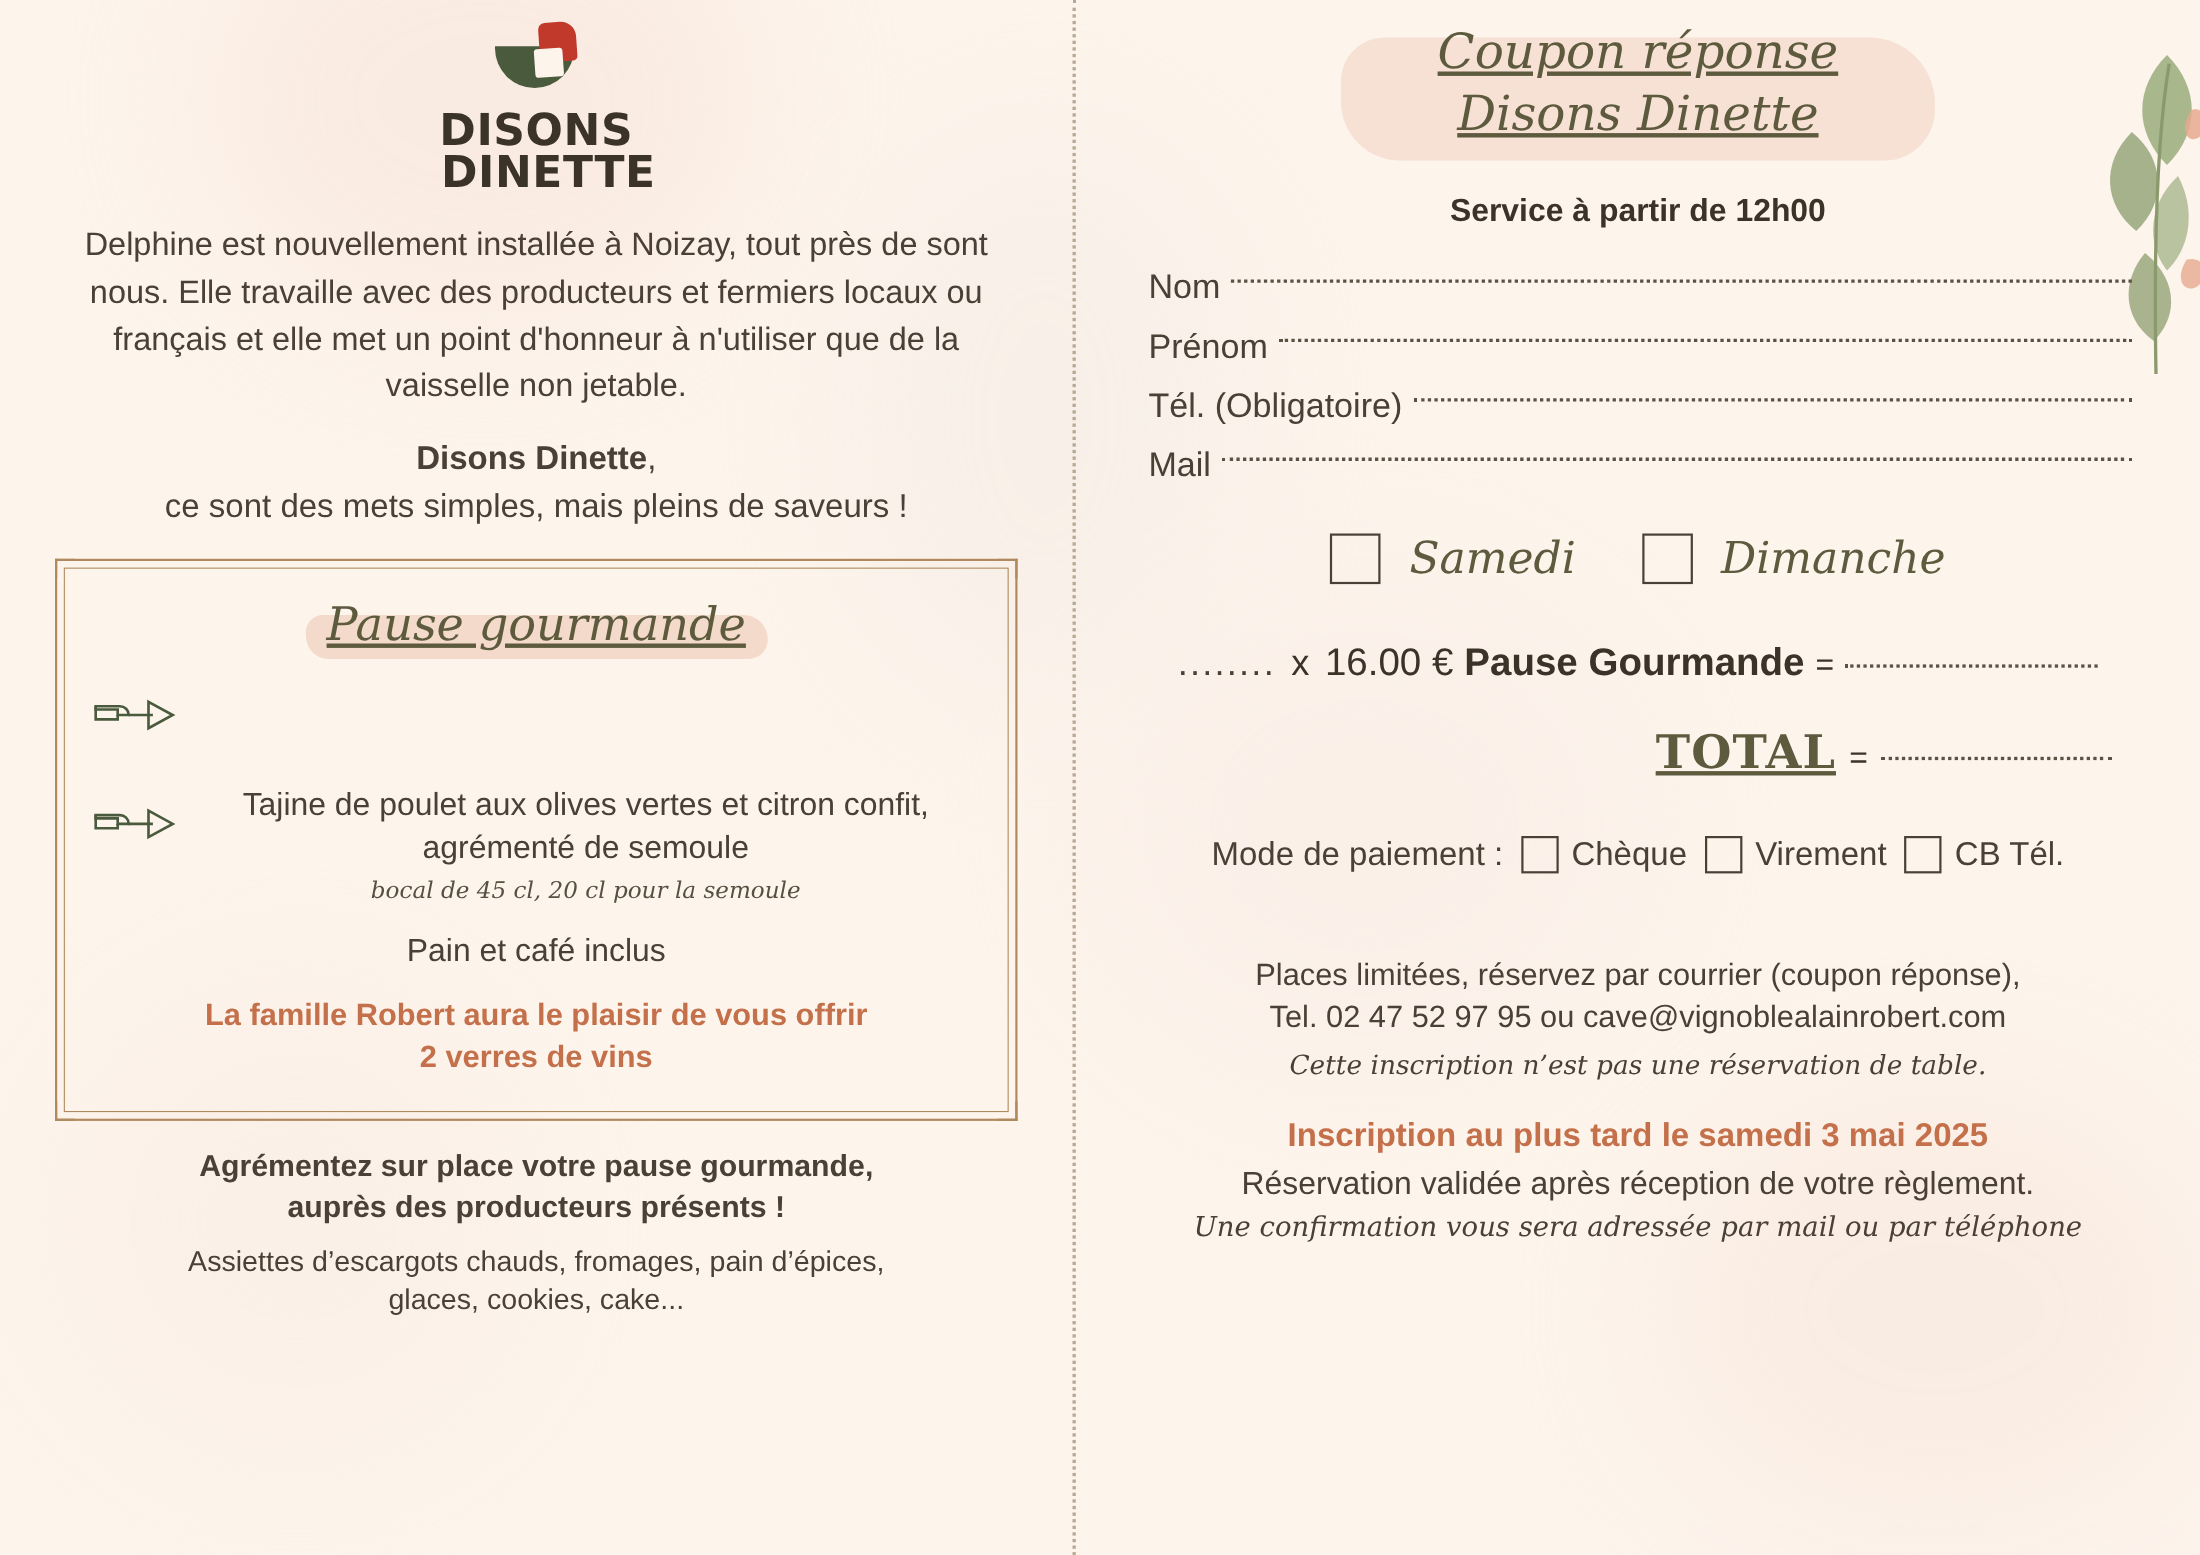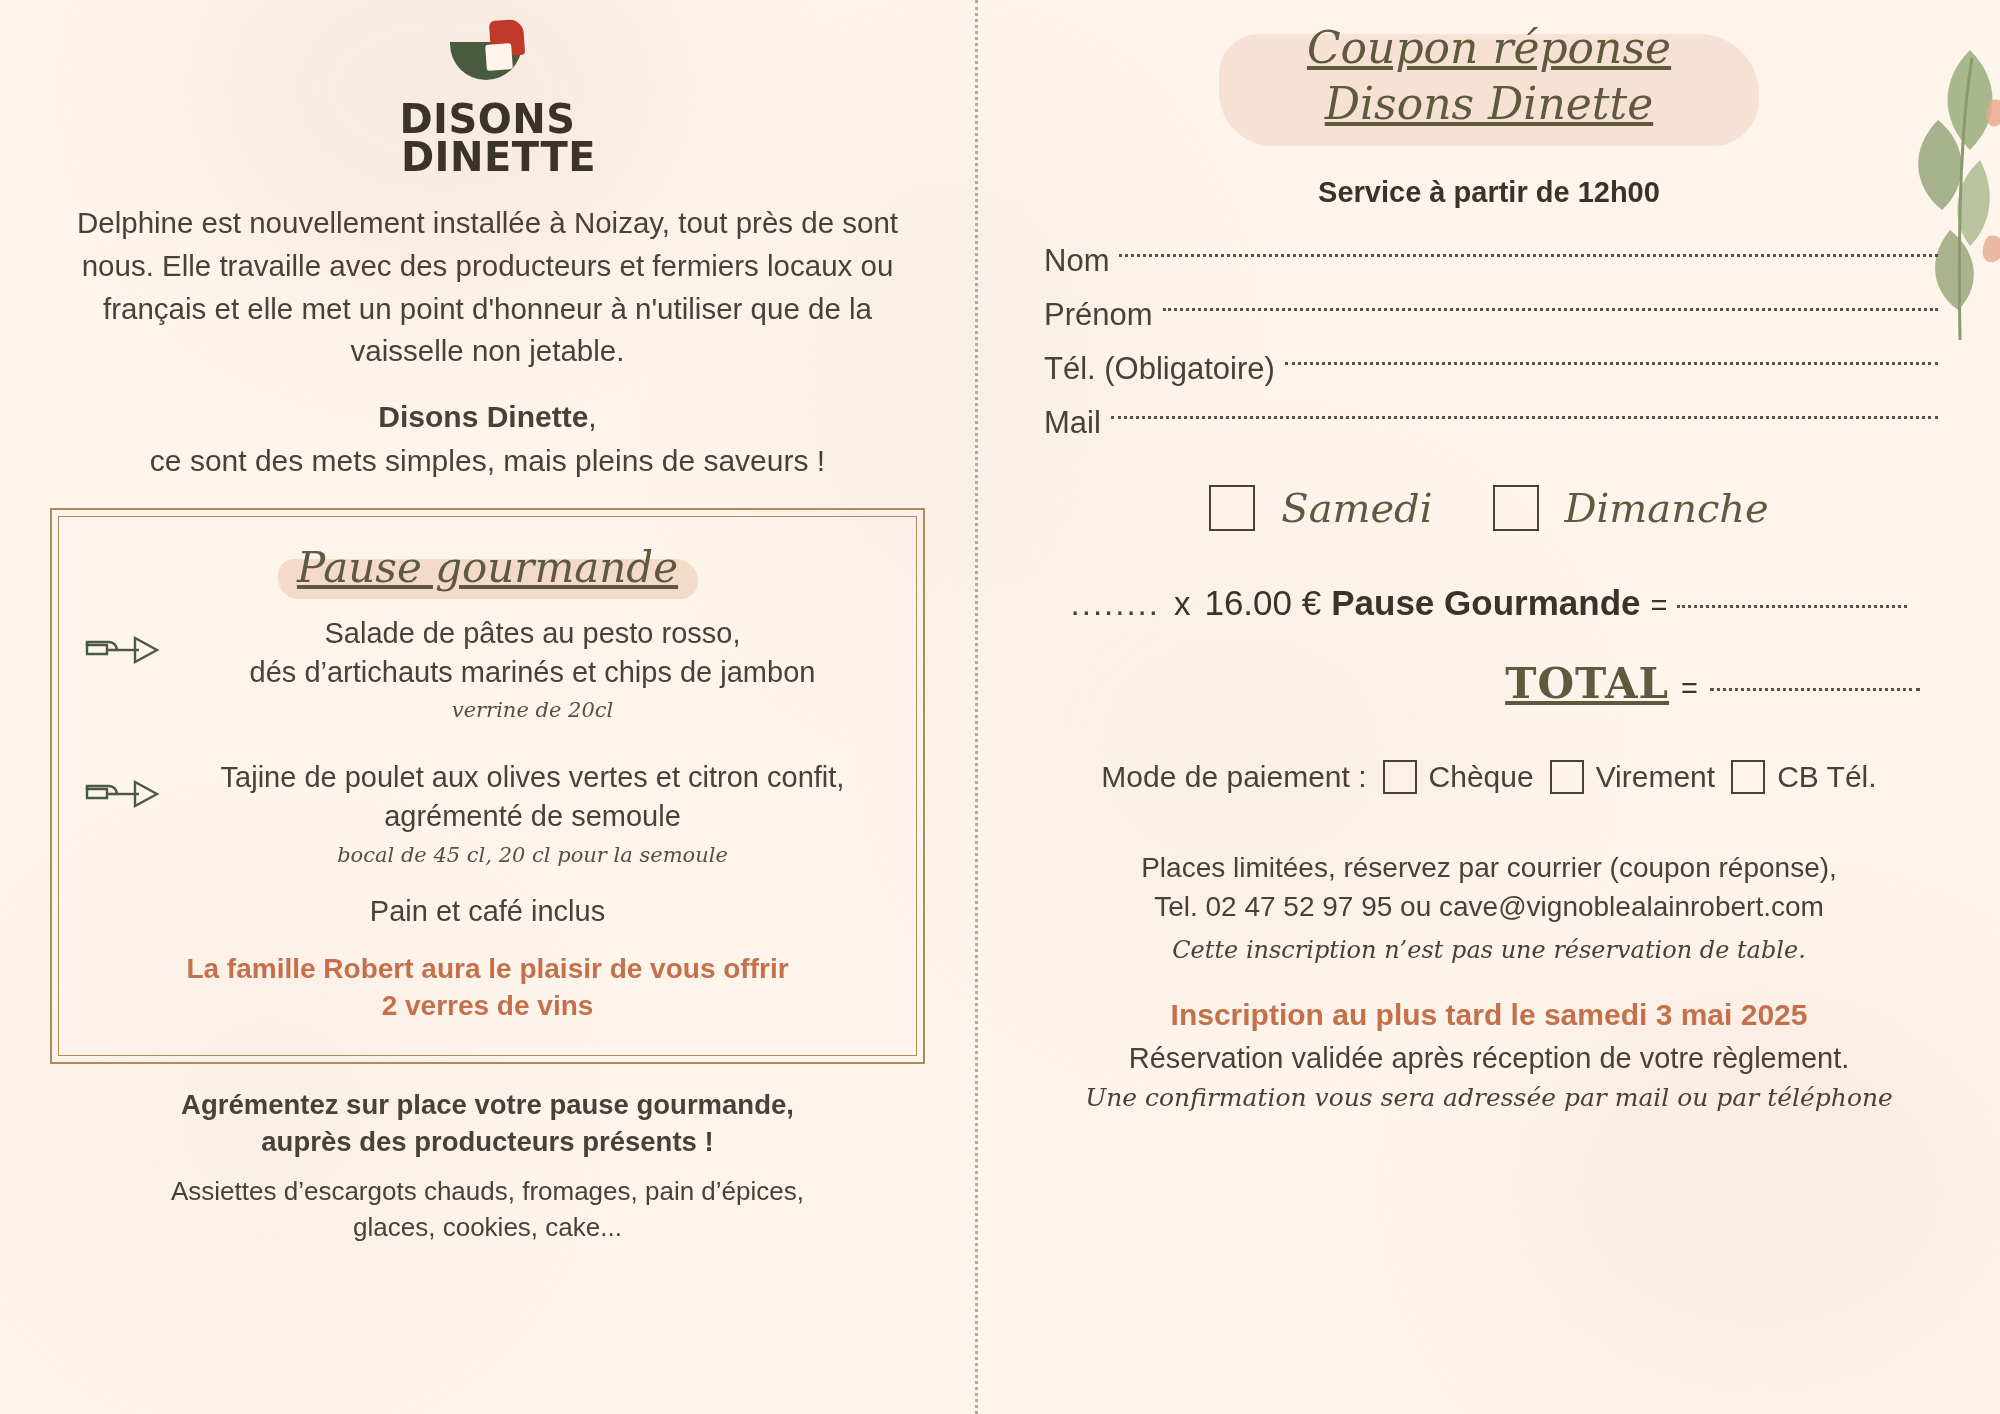--- a/index.html
+++ b/index.html
@@ -350,21 +350,21 @@
     align-items: center;
     justify-content: center;
     gap: 16px;
     margin-top: 52px;
     font-size: 30px;
     color: #4a4036;
   }
   .pay-opt { display: flex; align-items: center; gap: 12px; }
 
   .info {
-    margin-top: 54px;
+    margin-top: 72px;
     text-align: center;
     font-size: 28px;
     line-height: 1.4;
     color: #4a4036;
   }
   .info-it {
     font-family: "DejaVu Serif", serif;
     font-style: italic;
     font-size: 24px;
     margin-top: 8px;
@@ -448,25 +448,20 @@
         </div>
 
         <div class="dish">
           <div class="hand-icon">
             <svg width="86" height="44" viewBox="0 0 86 44" fill="none" stroke="#4a5a3c" stroke-width="2.4">
               <path d="M4 14 h22 a8 8 0 0 1 8 8 v0 h-10 v-5 h-20 z"></path>
               <path d="M4 14 v12 h20 v-4"></path>
               <path d="M34 22 h22"></path>
               <path d="M52 10 l22 12 l-22 12 z"></path>
             </svg>
-          </div>
-          <div class="dish-body">
-            <div class="dish-title" style="white-space:pre-line">Salade de pâtes au pesto rosso,
-dés d’artichauts marinés et chips de jambon</div>
-            <div class="dish-sub">verrine de 20cl</div>
           </div>
         </div>
 
         <div class="dish-gap"></div>
 
         <div class="dish">
           <div class="hand-icon">
             <svg width="86" height="44" viewBox="0 0 86 44" fill="none" stroke="#4a5a3c" stroke-width="2.4">
               <path d="M4 14 h22 a8 8 0 0 1 8 8 v0 h-10 v-5 h-20 z"></path>
               <path d="M4 14 v12 h20 v-4"></path>

